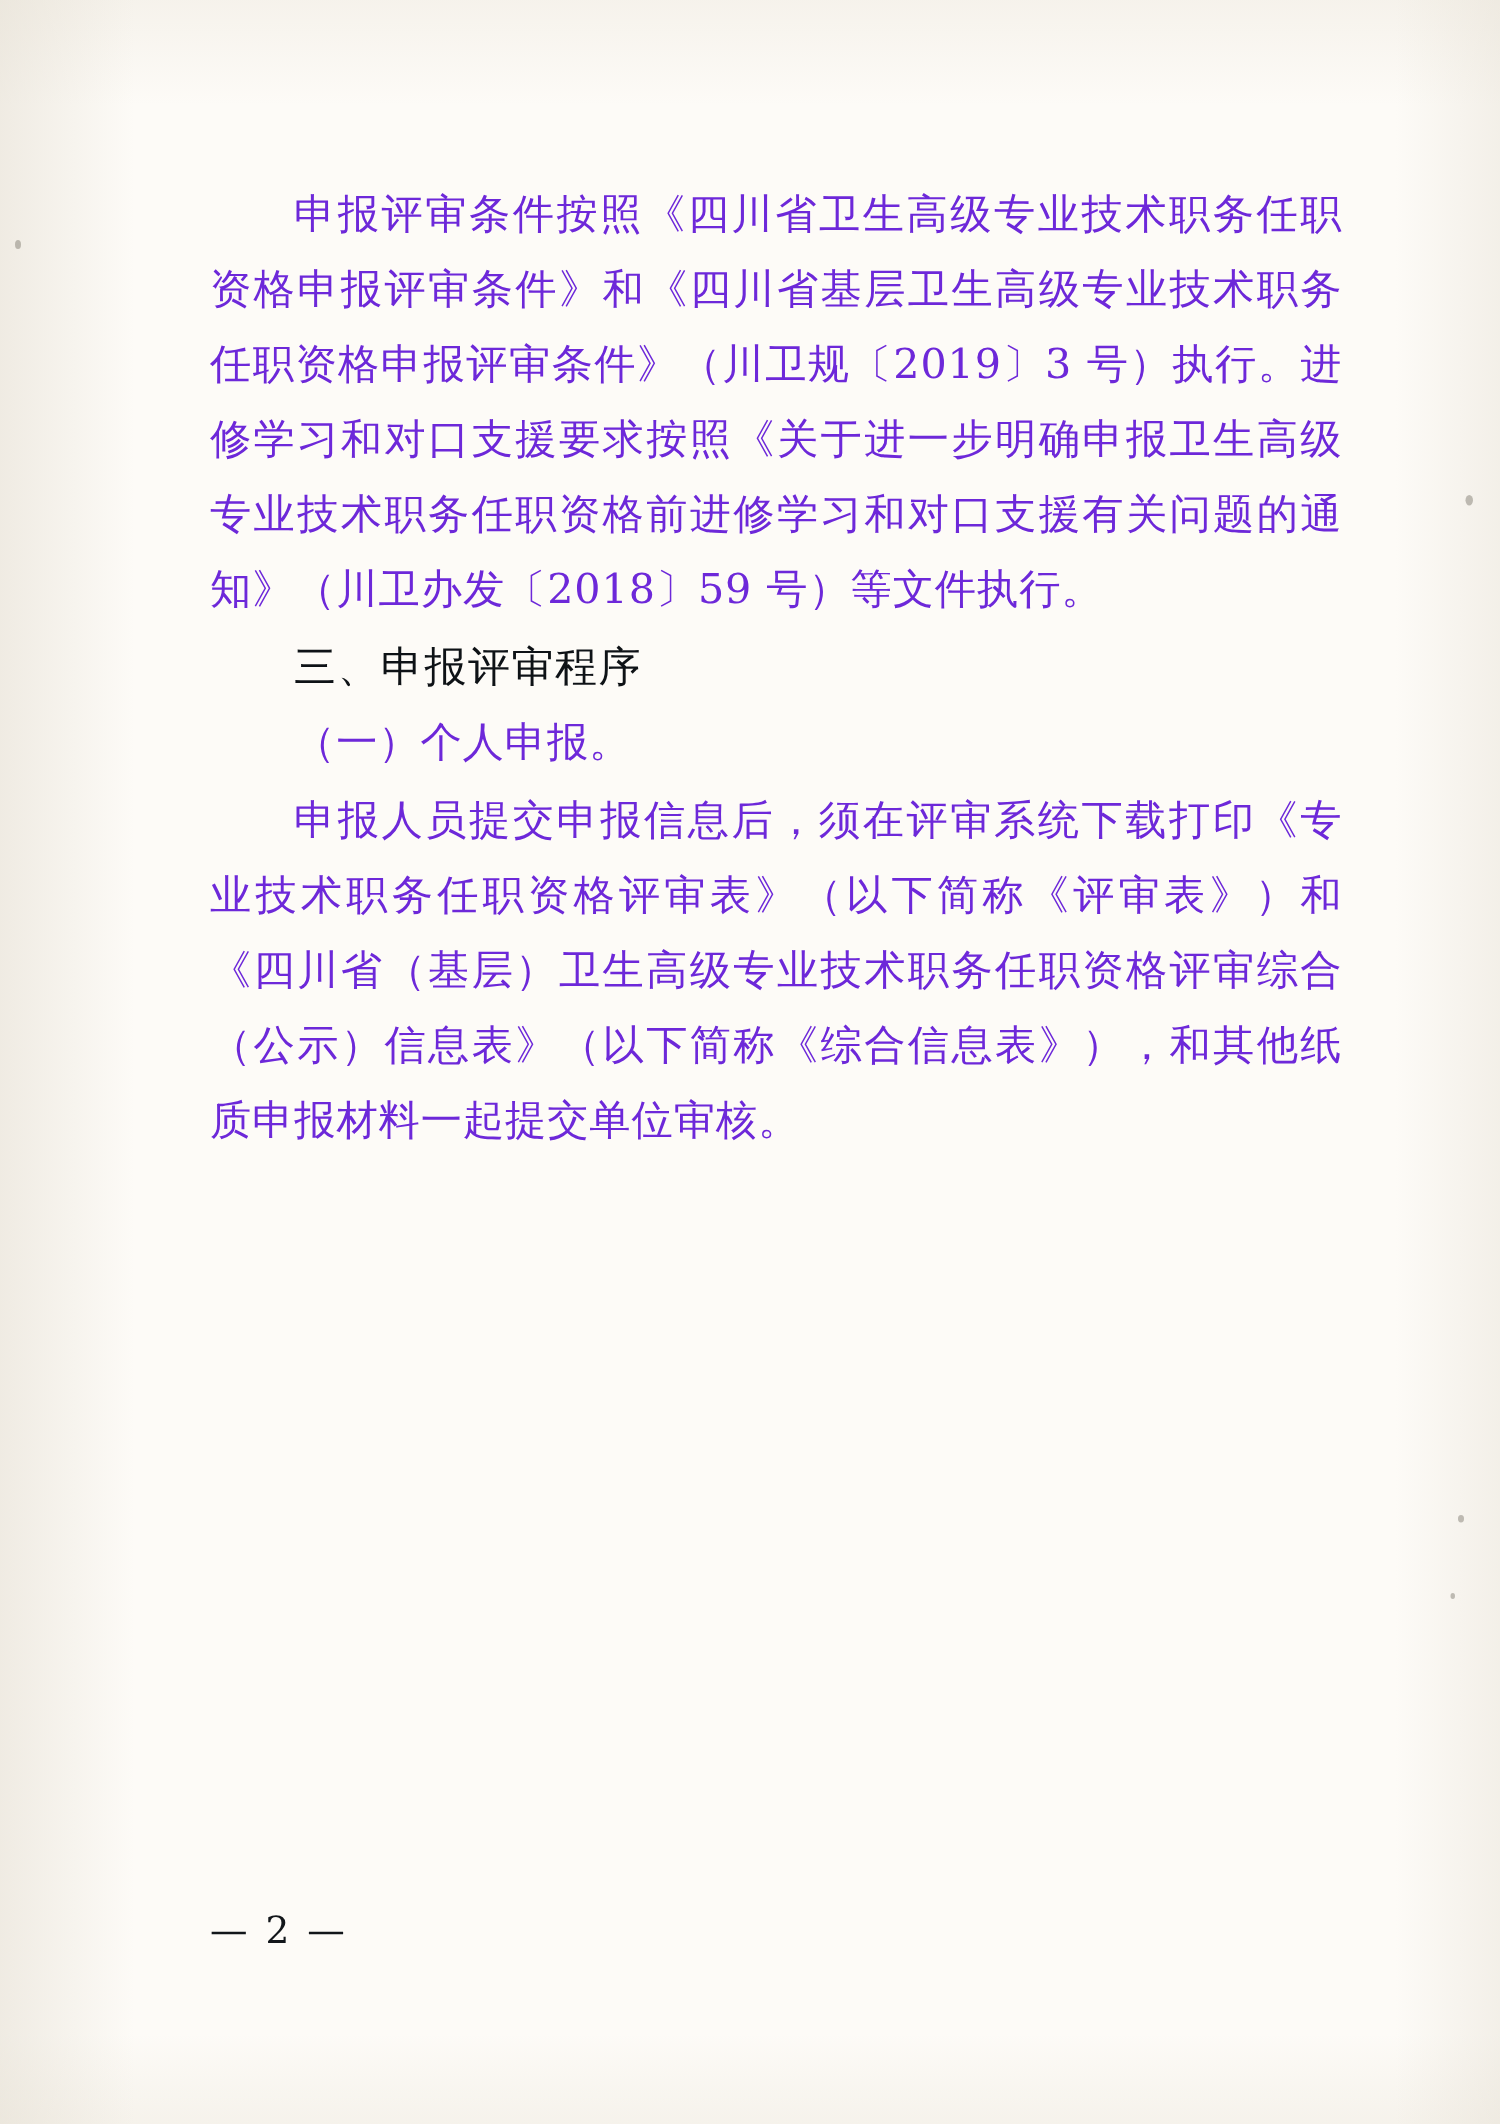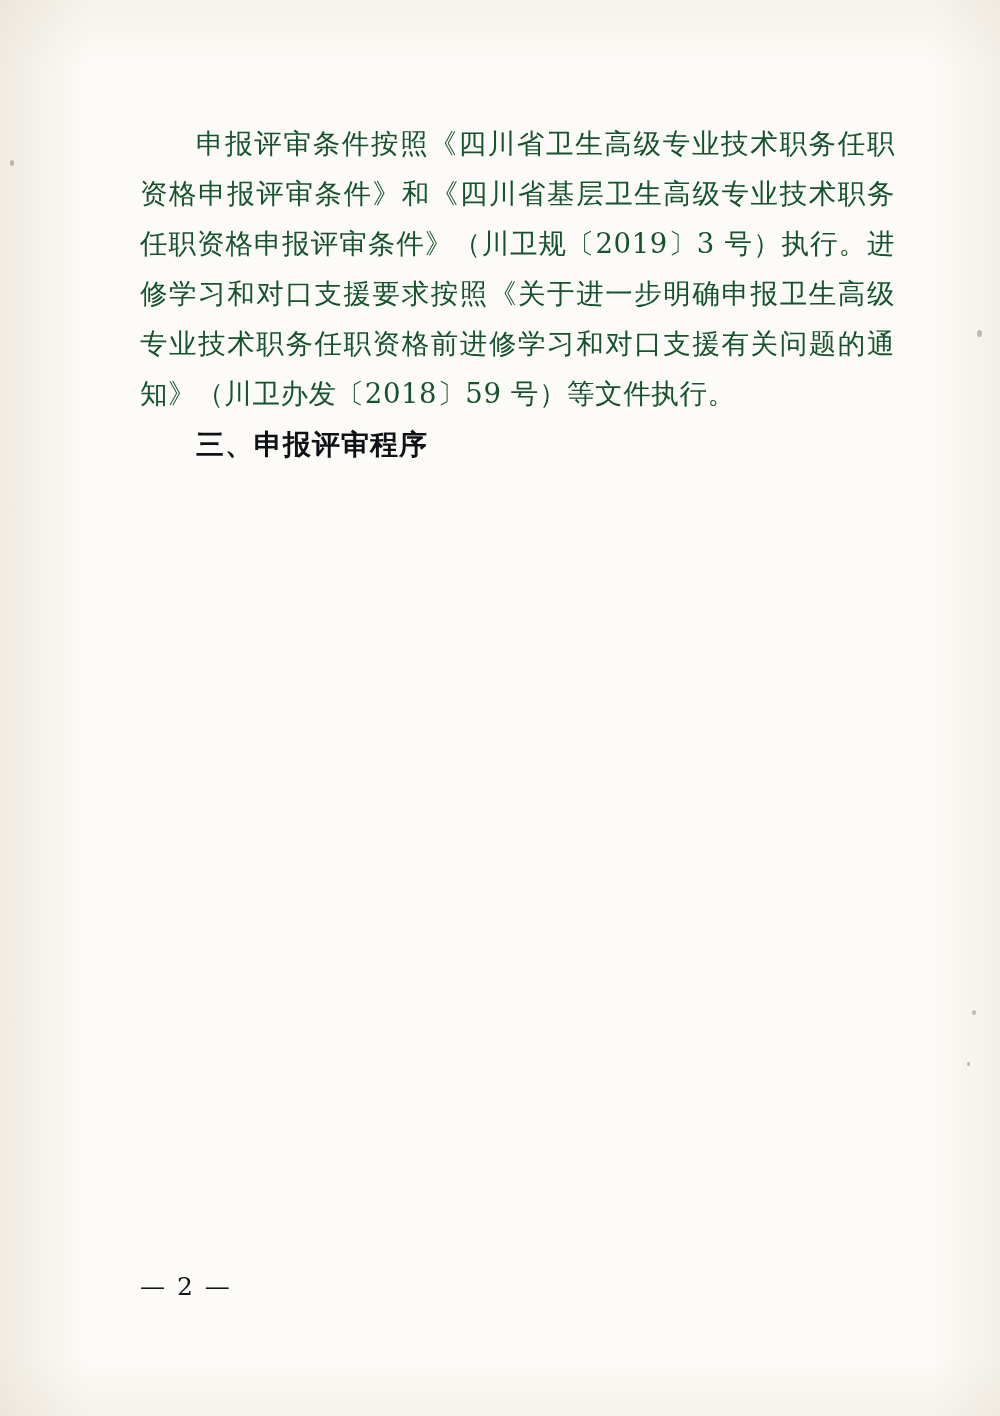--- a/index.html
+++ b/index.html
@@ -32,34 +32,34 @@
     position: absolute;
     left: 140px;
     top: 118px;
     width: 755px;
   }
   p.para {
     margin: 0 0 2px 0;
     font-size: 27.5px;
     line-height: 50px;
     letter-spacing: 0.6px;
-    color: #14532d;
+    color: #6d28d9;
     text-align: justify;
     text-justify: inter-character;
     font-family: "DejaVu Serif", "Liberation Serif", serif;
   }
   p.indent {
     text-indent: 56px;
   }
   h2.heading {
     margin: 0;
     font-size: 28px;
     line-height: 50px;
     letter-spacing: 1px;
-    font-weight: bold;
+    font-weight: normal;
     text-indent: 56px;
     color: #0e1216;
     font-family: "DejaVu Sans", "Liberation Sans", sans-serif;
   }
   .mono {
     font-family: "DejaVu Sans Mono", "Liberation Mono", monospace;
     letter-spacing: 0px;
     font-size: 25px;
   }
   .footer {
@@ -92,20 +92,22 @@
   <span class="edge-mark m2"></span>
   <span class="edge-mark m3"></span>
   <span class="edge-mark m4"></span>
 
   <div class="content">
 
     <p class="para indent">申报评审条件按照《四川省卫生高级专业技术职务任职资格申报评审条件》和《四川省基层卫生高级专业技术职务任职资格申报评审条件》（川卫规〔2019〕3 号）执行。进修学习和对口支援要求按照《关于进一步明确申报卫生高级专业技术职务任职资格前进修学习和对口支援有关问题的通知》（川卫办发〔2018〕59 号）等文件执行。</p>
 
     <h2 class="heading">三、申报评审程序</h2>
 
+    <p class="para indent">（一）个人申报。</p>
 
 
+    <p class="para indent">申报人员提交申报信息后，须在评审系统下载打印《专业技术职务任职资格评审表》（以下简称《评审表》）和《四川省（基层）卫生高级专业技术职务任职资格评审综合（公示）信息表》（以下简称《综合信息表》），和其他纸质申报材料一起提交单位审核。</p>
 
 
   </div>
 
   <div class="footer">— 2 —</div>
 </div>
 
 </body></html>

